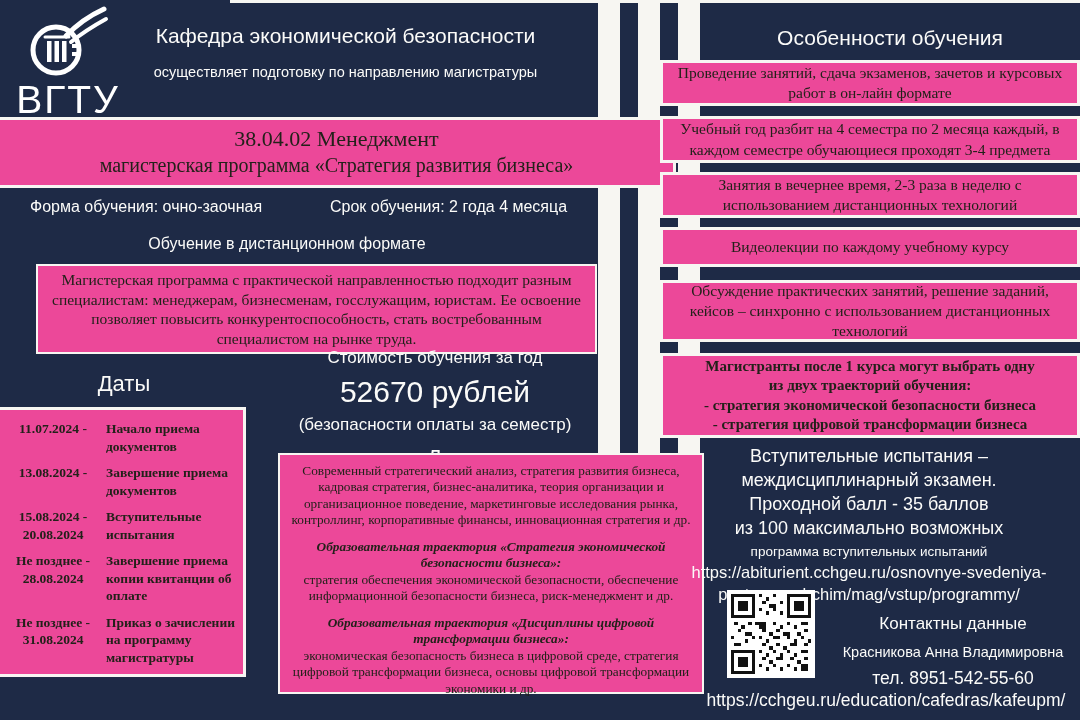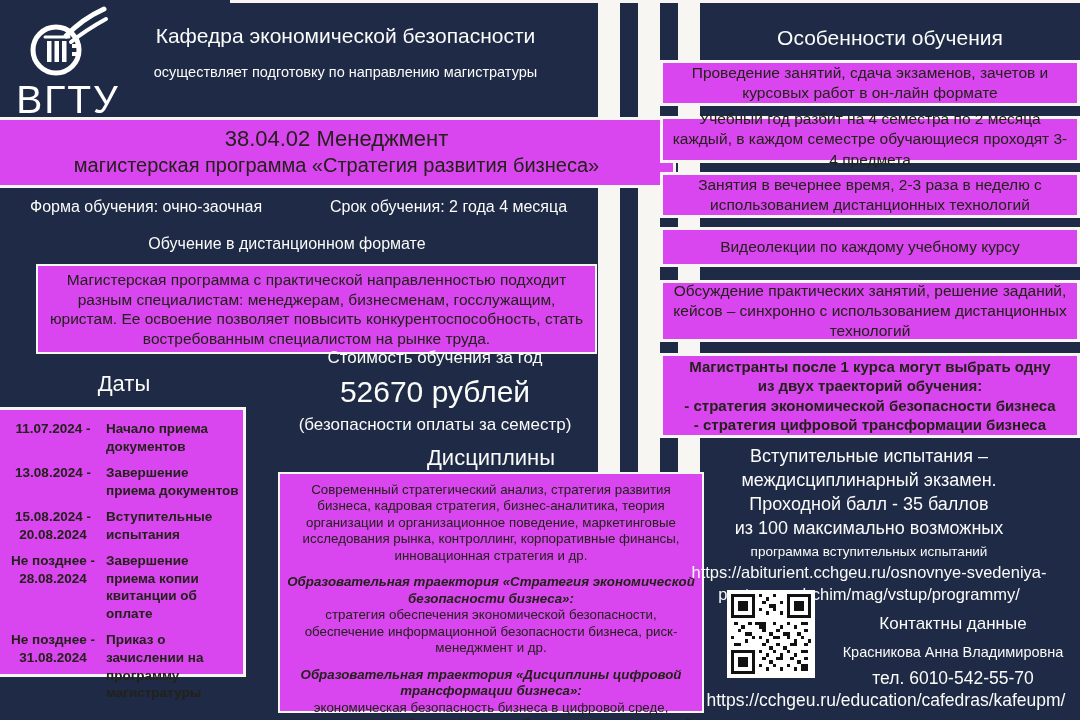--- a/index.html
+++ b/index.html
@@ -5,21 +5,21 @@
   html,body{margin:0;padding:0;background:#10192e;}
   .poster{
     position:relative;width:1080px;height:720px;overflow:hidden;
     background:#1e2a46;
     font-family:"Liberation Sans","DejaVu Sans",sans-serif;
     color:#fbfbf9;
   }
   .abs{position:absolute;}
   .stripe{position:absolute;top:0;width:22px;height:481px;background:#f7f6f2;z-index:1;}
   .top-line{position:absolute;top:0;left:230px;width:850px;height:3px;background:#f7f6f2;z-index:1;}
-  .tanbox{background:#d946ef;color:#23211a;box-sizing:border-box;z-index:2;}
+  .tanbox{background:#ec4899;color:#23211a;box-sizing:border-box;z-index:2;font-family:Liberation Serif, serif;}
   .center{text-align:center;}
   
   .logo-wrap{left:12px;top:6px;width:112px;z-index:2;text-align:center;}
   .logo-text{font-size:39px;letter-spacing:2px;color:#ffffff;margin-top:-2px;}
   .dept-title{left:118px;top:24px;width:455px;font-size:21px;z-index:2;}
   .dept-sub{left:118px;top:64px;width:455px;font-size:14.5px;z-index:2;}
   .program-box{left:0;top:117px;width:676px;border:3px solid #f7f6f2;border-left:none;
     padding:5px 4px 7px 4px;}
   .program-code{font-size:22px;line-height:1.25;}
   .program-name{font-size:20px;line-height:1.25;}
@@ -35,21 +35,21 @@
     padding:10px 4px 4px 6px;font-size:13.5px;font-weight:bold;}
   .date-row{display:flex;margin-bottom:9px;}
   .date-cell{width:94px;flex:none;white-space:pre-line;text-align:center;line-height:1.3;}
   .desc-cell{flex:1;padding-left:6px;line-height:1.3;}
   
   .cost-block{left:270px;top:348px;width:330px;z-index:2;}
   .cost-label{font-size:17px;margin-bottom:7px;}
   .cost-value{font-size:30px;margin-bottom:6px;}
   .cost-note{font-size:17px;}
   .disc-title{left:278px;top:445px;width:426px;font-size:22px;z-index:2;}
-  .disc-box{left:278px;top:472px;width:426px;height:241px;border:2px solid #f7f6f2;
+  .disc-box{left:278px;top:453px;width:426px;height:241px;border:2px solid #f7f6f2;
     font-size:13.3px;line-height:1.24;padding:8px 6px;}
   .disc-box p{margin:0 0 10px 0;}
   .disc-box .track-title{font-style:italic;font-weight:bold;margin-bottom:0;}
   
   .feat-title{left:700px;top:26px;width:380px;font-size:21px;z-index:2;}
   .feature-box{left:660px;right:0;border:3px solid #f7f6f2;display:flex;align-items:center;
     justify-content:center;font-size:15.5px;line-height:1.3;text-align:center;padding:2px 8px;
     position:absolute;}
   .feature-bold{font-weight:bold;white-space:pre-line;font-size:15px;}
   
@@ -264,18 +264,18 @@
         <rect x="15" y="22" width="1" height="1"></rect>
       <rect x="17" y="21" width="1" height="1"></rect>
         <rect x="19" y="22" width="1" height="1"></rect>
         <rect x="21" y="21" width="2" height="2"></rect>
     </g>
   </svg>
 
   <div class="abs contact-block center">
     <div class="contact-title">Контактны данные</div>
     <div class="contact-person">Красникова Анна Владимировна</div>
-    <div class="contact-phone">тел. 6010-542-55-70</div>
+    <div class="contact-phone">тел. 8951-542-55-60</div>
   </div>
 
   <div class="abs site-url center">https://cchgeu.ru/education/cafedras/kafeupm/</div>
 
 </div>
 
 </body></html>

